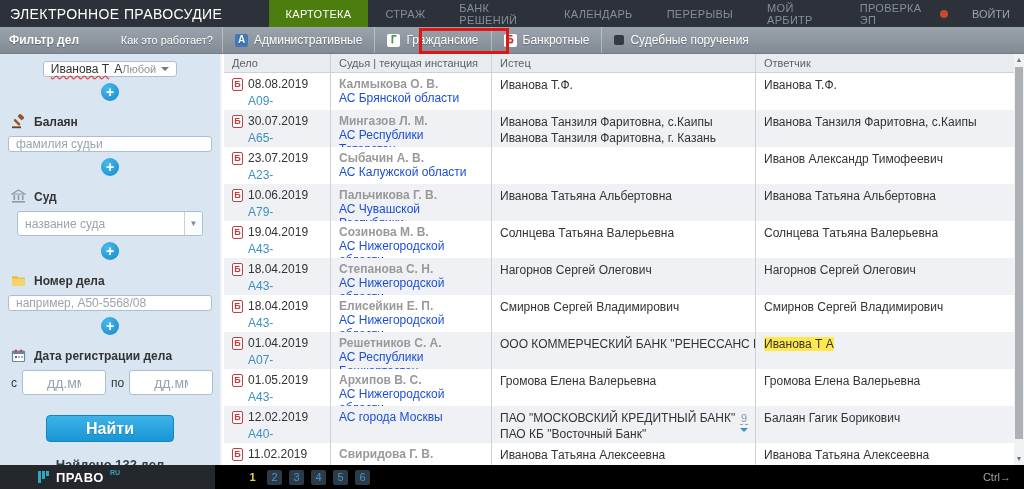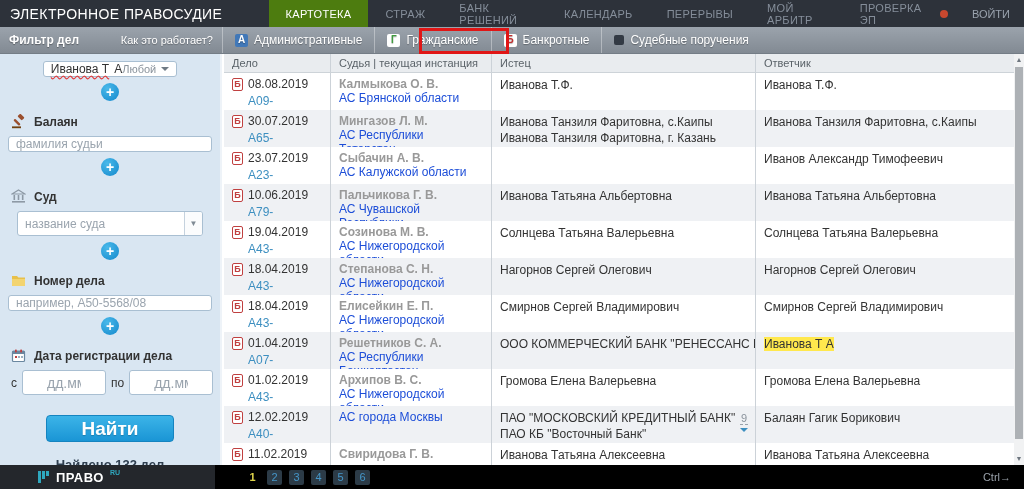--- a/index.html
+++ b/index.html
@@ -65,21 +65,21 @@
     border-left:1px solid #c5d2de; display:flex; align-items:center; justify-content:center;
     color:#7f8a94; font-size:8px; cursor:pointer; background:#fbfcfd; border-radius:0 2px 2px 0; }
   .date-row { display:flex; align-items:center; gap:5px; font-size:12px; color:#333;
     padding-left:3px; margin-bottom:6px; }
   .date-input { width:84px; height:25px; border:1px solid #a9bfd2; border-radius:3px;
     font-size:14px; padding:0 24px; color:#333; outline:none;
     font-family:"Liberation Sans", sans-serif; }
   .date-input::placeholder { color:#9aa4ae; }
   .search-btn { display:block; width:128px; height:27px; margin:20px auto 0;
     background:linear-gradient(#3cb4e8,#1a95d5); border:1px solid #1584c0; border-radius:4px;
-    color:#fff; font-size:19px; font-weight:bold; text-align:center; line-height:25px;
+    color:#fff; font-size:16px; font-weight:bold; text-align:center; line-height:25px;
     cursor:pointer; text-shadow:0 1px 1px rgba(0,0,0,.2); }
   .found-text { text-align:center; font-size:13px; font-weight:bold; color:#2f3f50; margin-top:15px; }
   .reset-link { text-align:center; font-size:12px; color:#8a97a4; margin-top:13px; cursor:pointer; }
 
   
   .table-area { position:absolute; top:54px; left:224px; right:0; bottom:24px;
     background:#fff; overflow:hidden; }
   .tgrid { position:absolute; top:0; left:0; right:10px; bottom:0; }
   .thead { display:flex; height:19px; background:#e9ecef; border-bottom:1px solid #cdd3d8;
     font-size:11px; color:#5a6268; align-items:center; }
@@ -412,21 +412,21 @@
             <div class="party-line">ООО КОММЕРЧЕСКИЙ БАНК "РЕНЕССАНС КРЕДИТ"</div>
           </div>
           <div class="cell c4">
             <div class="party-line"><span class="hl">Иванова Т А</span></div>
           </div>
         </div>
         <div class="trow">
           <div class="cell c1">
             <div class="date-line">
               <span class="b-icon">Б</span>
-              <span class="case-date">01.02.2019</span>
+              <span class="case-date">01.05.2019</span>
             </div>
             <div class="case-num">А43-8900/2019</div>
           </div>
           <div class="cell c2">
             <div class="judge-name">Архипов В. С.</div>
             <div class="court-name">АС Нижегородской области</div>
           </div>
           <div class="cell c3">
             <div class="party-line">Громова Елена Валерьевна</div>
           </div>

